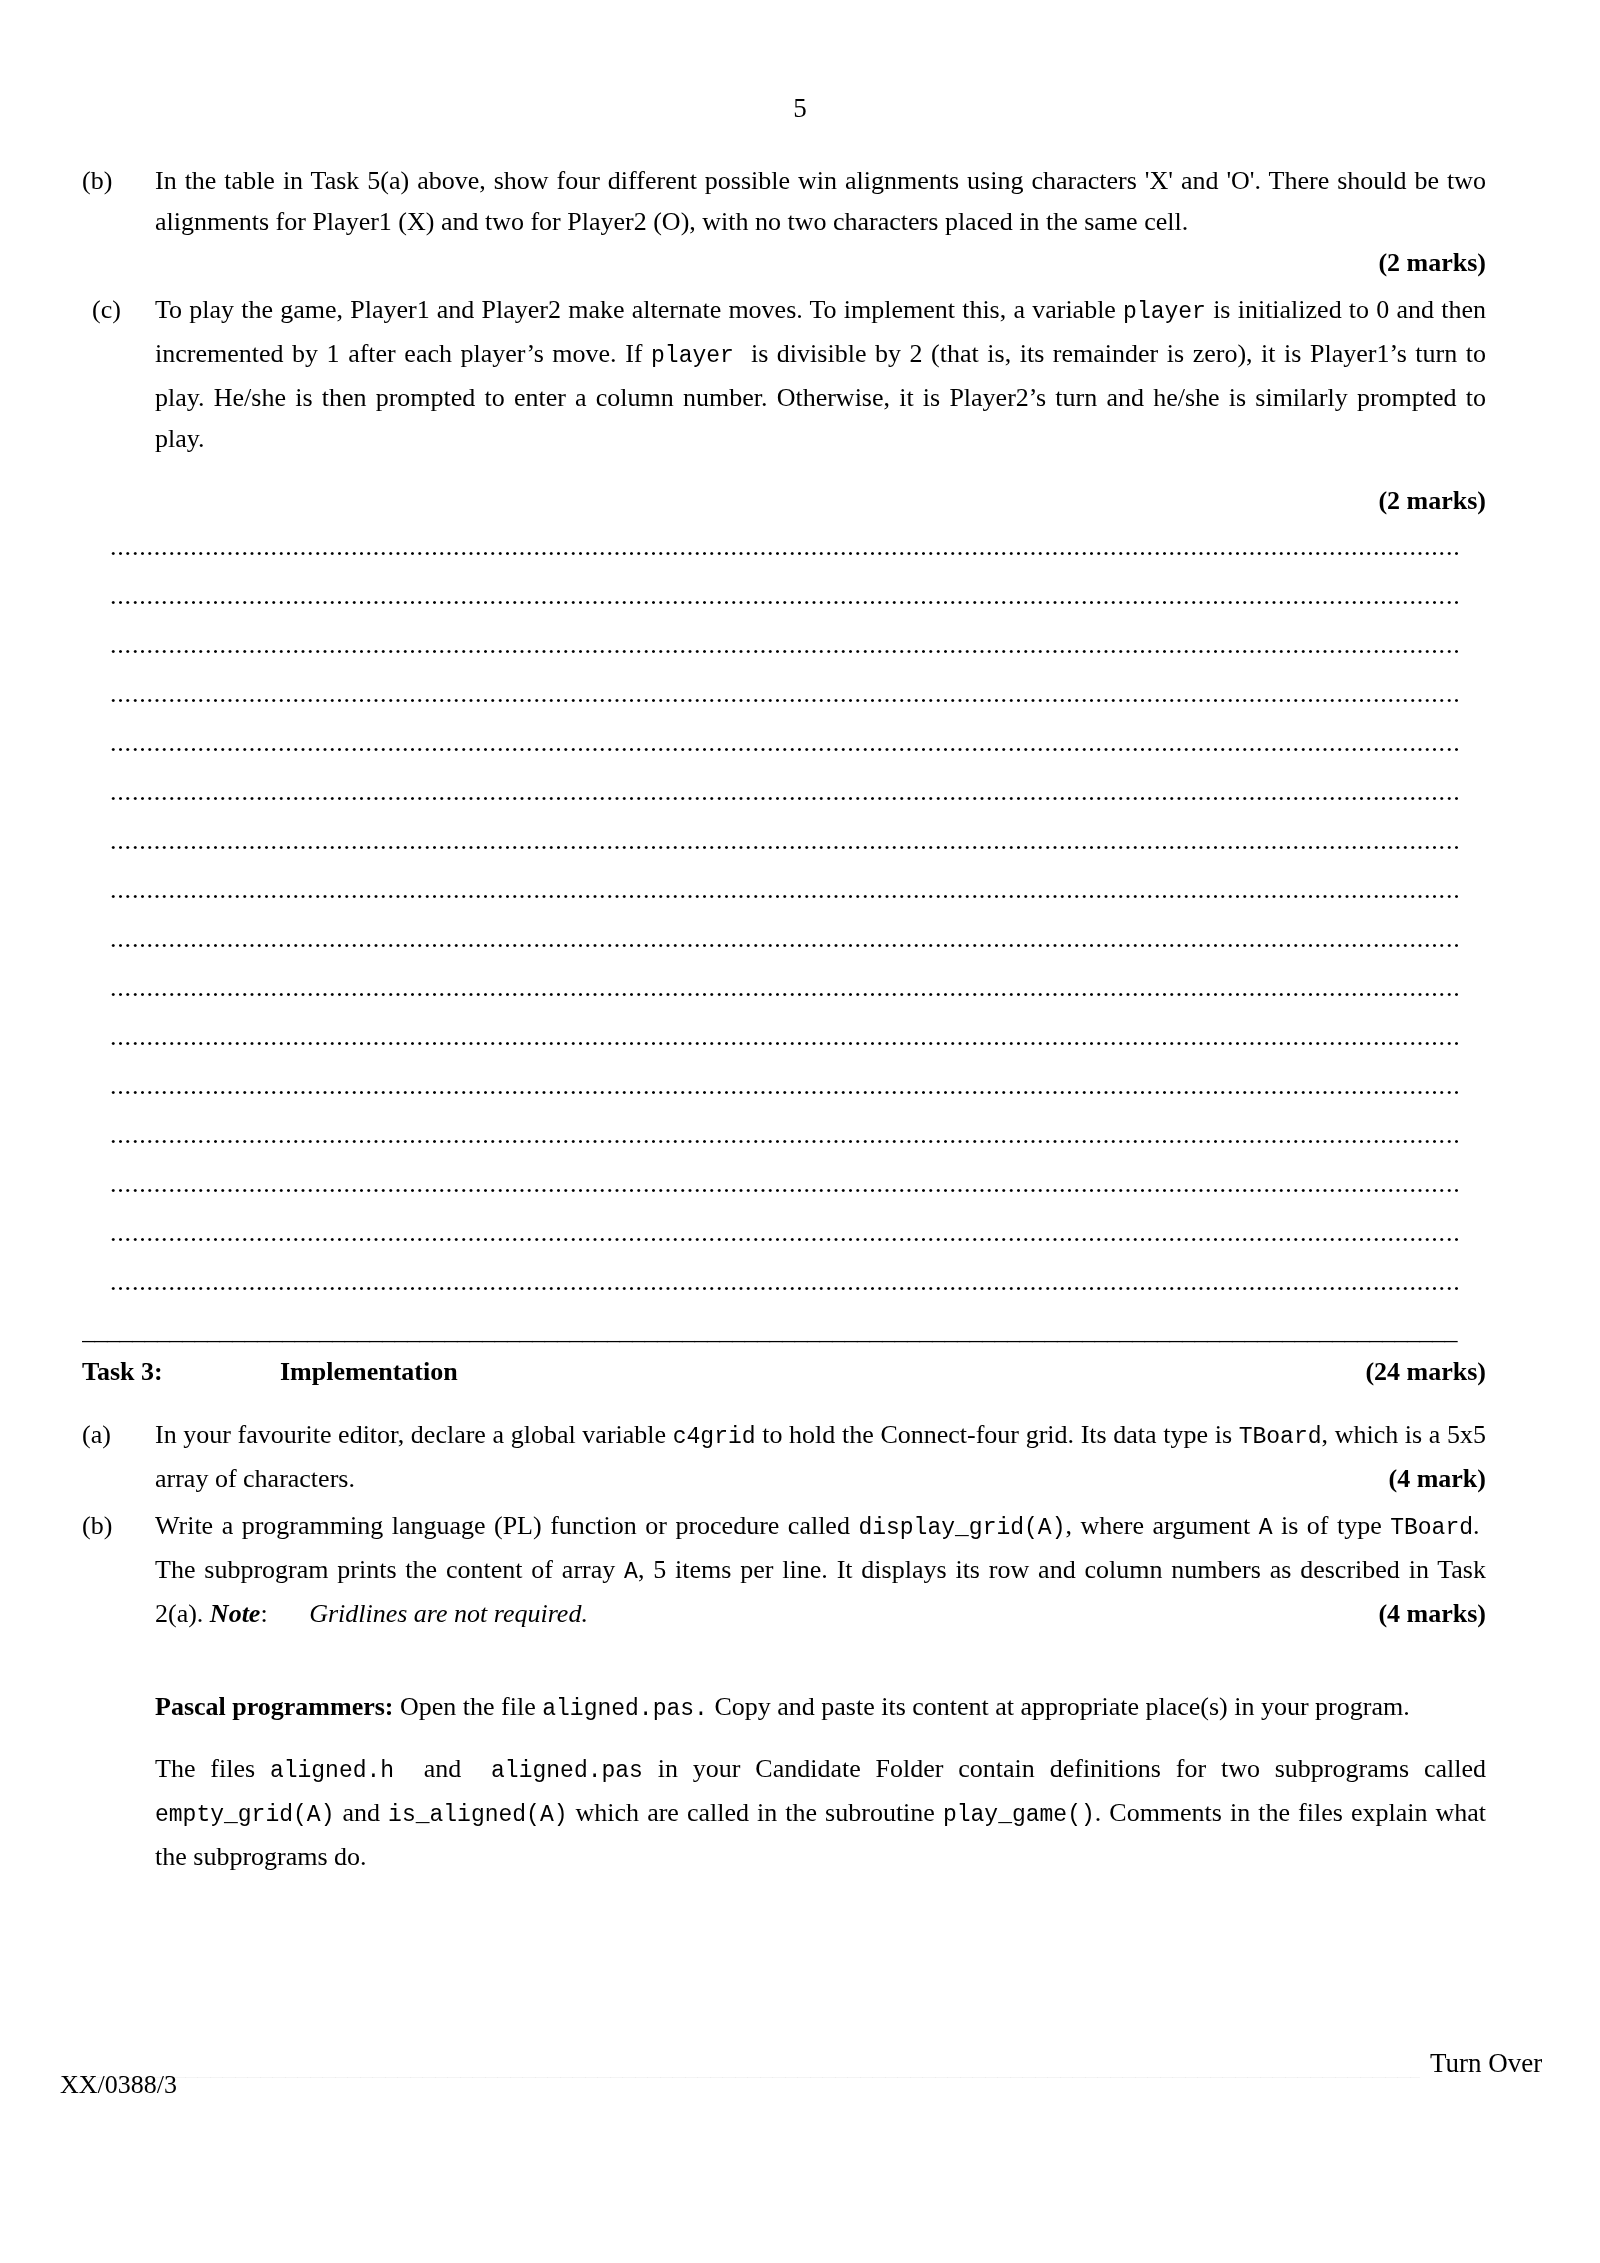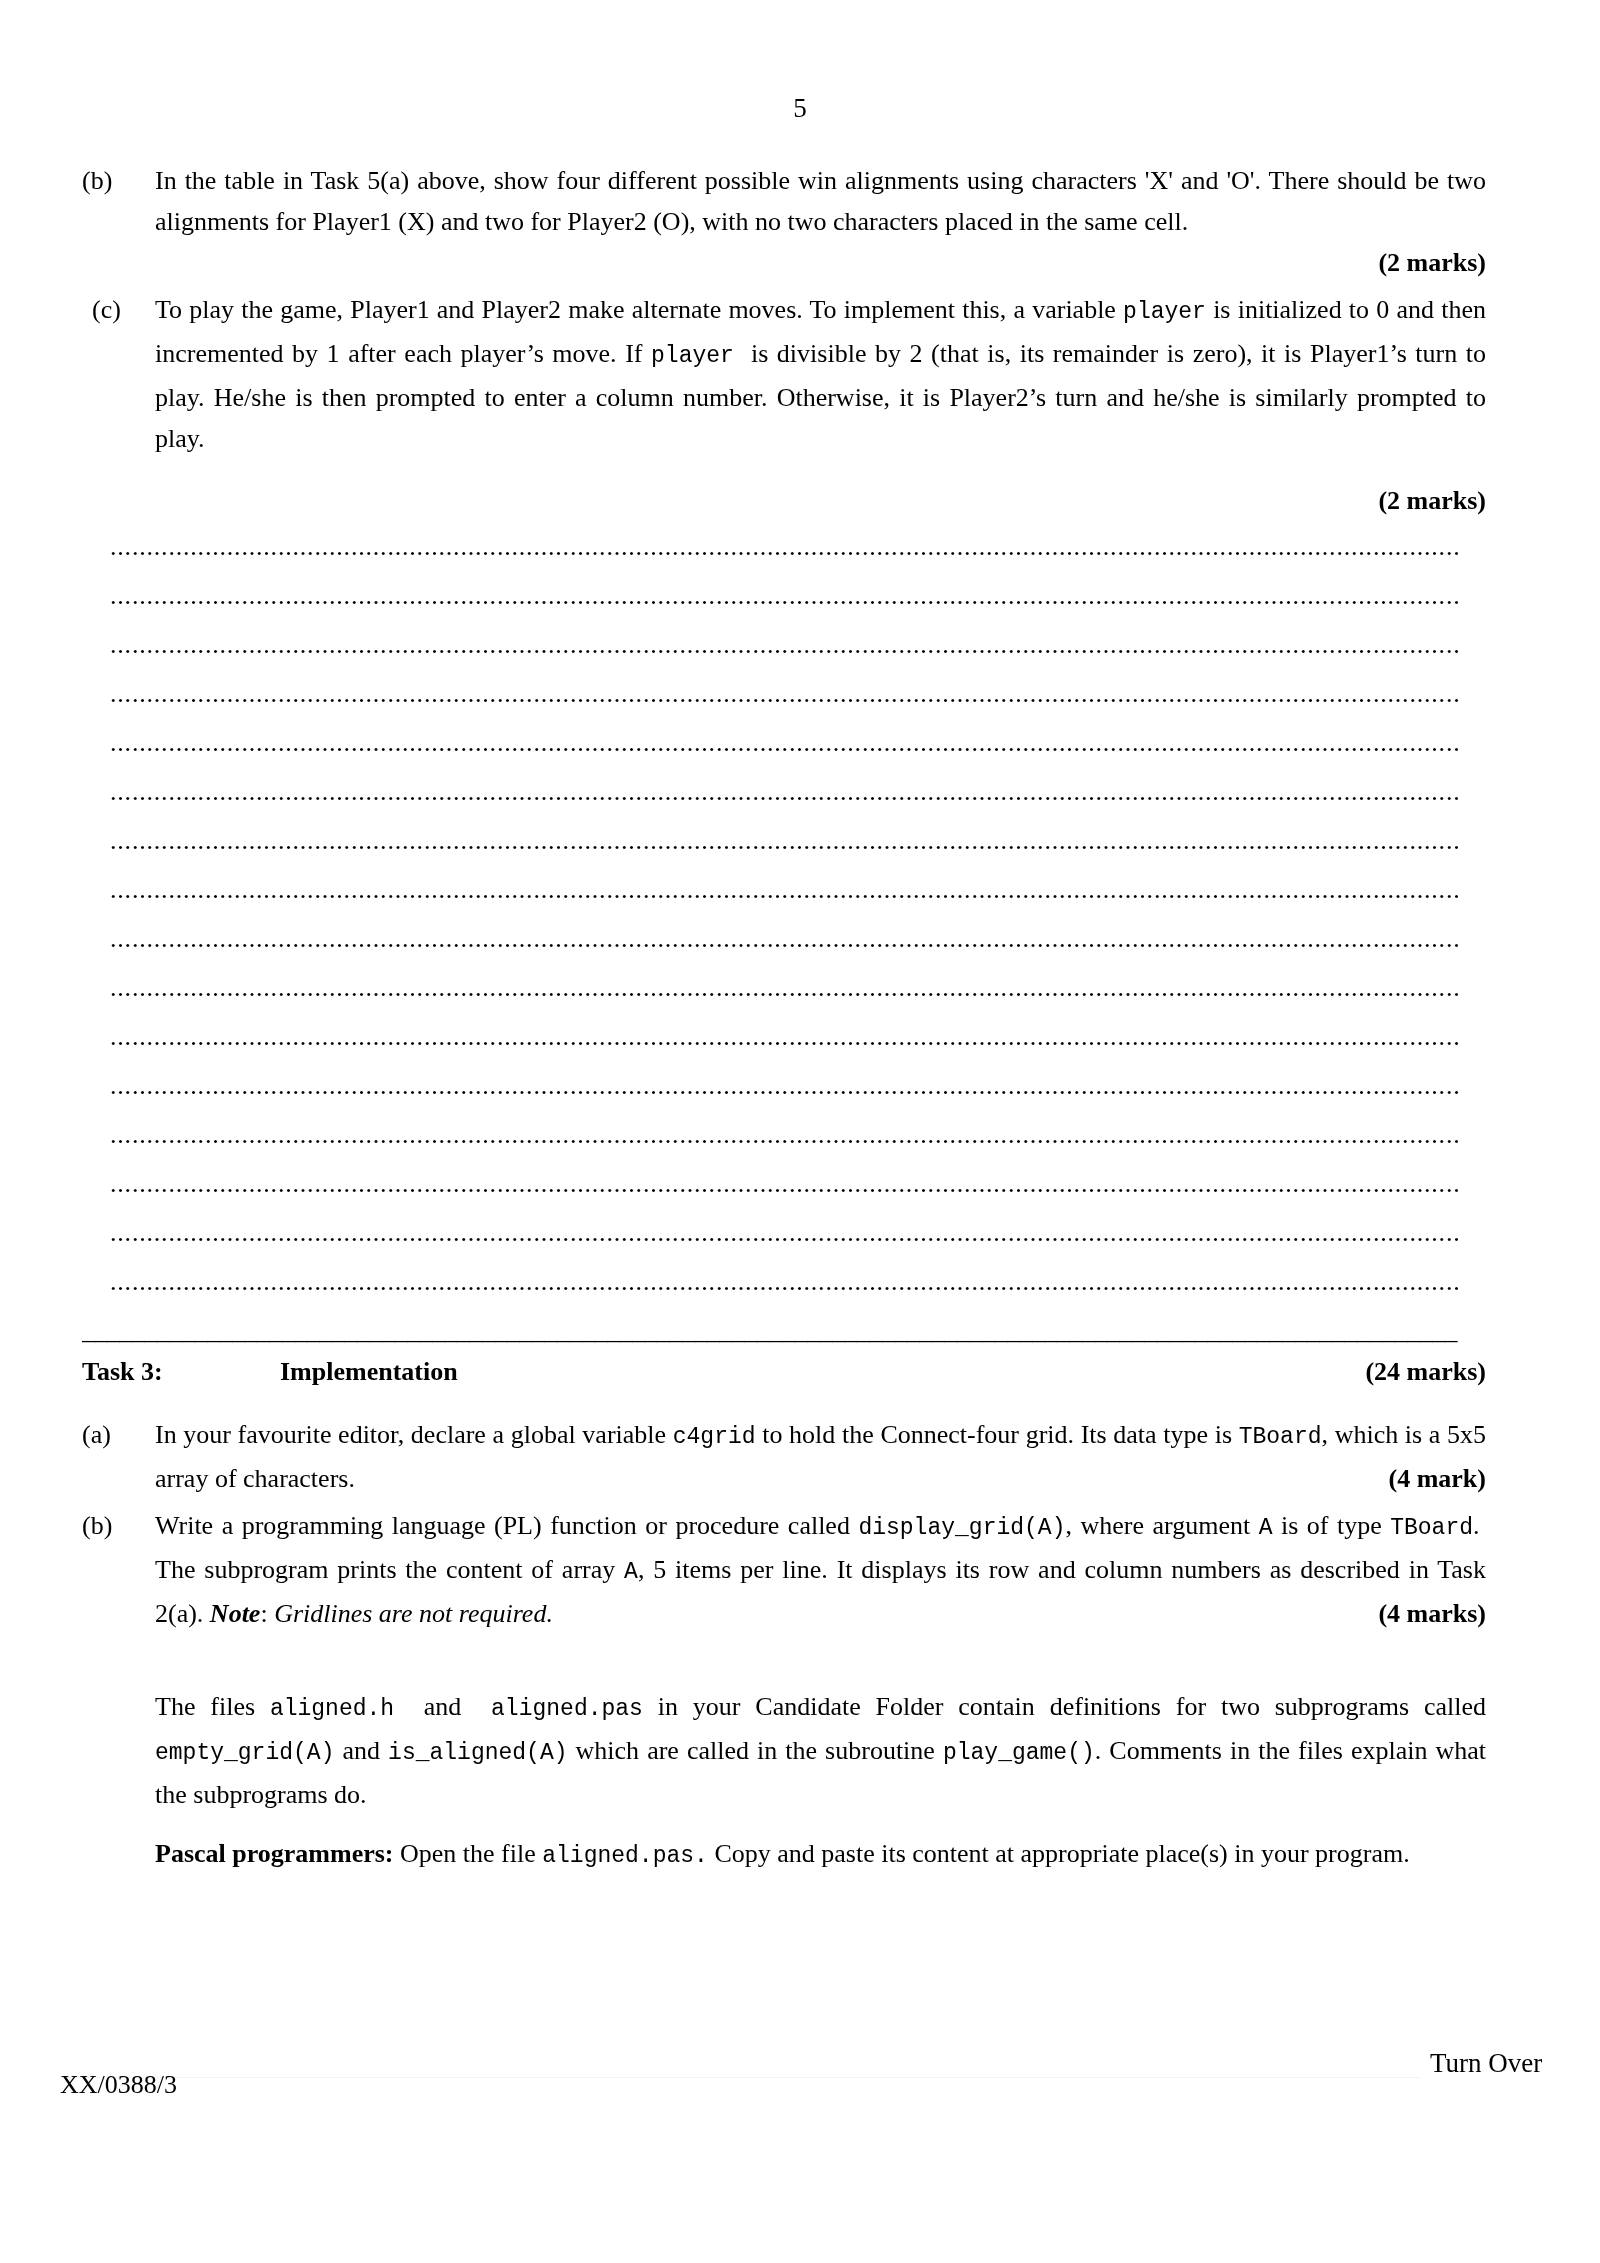--- a/index.html
+++ b/index.html
@@ -61,21 +61,21 @@
     hyphens: none;
   }
   .qbody p { margin: 0; }
   .qbody p + p { margin-top: 21px; }
 
   .mono {
     font-family: "Liberation Mono", "DejaVu Sans Mono", monospace;
     font-size: 23px;
   }
   .bold { font-weight: bold; }
-  .italic { font-style: italic; }
+  .italic { font-style: italic; margin-left: 35px; }
   .bolditalic { font-weight: bold; font-style: italic; }
 
   .marks {
     float: right;
     font-weight: bold;
     font-size: 26px;
     white-space: nowrap;
   }
   .marks-line {
     text-align: right;
@@ -235,22 +235,22 @@
     <div class="qitem">
       <div class="qlabel">(b)</div>
       <div class="qbody">
         <p>
           <span>Write a programming language (PL) function or procedure called <span class="mono">display_grid(A)</span>, where argument <span class="mono">A</span> is of type <span class="mono">TBoard</span>.&nbsp; The subprogram prints the content of array <span class="mono">A</span>, 5 items per line. It displays its row and column numbers as described in Task 2(a). <span class="bolditalic">Note</span>: <span class="italic">Gridlines are not required.</span></span><span class="marks">(4 marks)</span>
         </p>
       </div>
     </div>
 
     <div class="note-block">
+      <p><span class="bold">Pascal programmers:</span> Open the file <span class="mono">aligned.pas.</span> Copy and paste its content at appropriate place(s) in your program.</p>
       <p>The files <span class="mono">aligned.h</span>&nbsp; and&nbsp; <span class="mono">aligned.pas</span> in your Candidate Folder contain definitions for two subprograms called <span class="mono">empty_grid(A)</span> and <span class="mono">is_aligned(A)</span> which are called in the subroutine <span class="mono">play_game()</span>. Comments in the files explain what the subprograms do.</p>
-      <p><span class="bold">Pascal programmers:</span> Open the file <span class="mono">aligned.pas.</span> Copy and paste its content at appropriate place(s) in your program.</p>
     </div>
 
   </div>
 
   <div class="footer-rule-row">
     <div class="footer-rule">______________________________________________________________________________________________________________________</div>
     <div class="turn-over">Turn Over</div>
   </div>
   <div class="paper-code">XX/0388/3</div>
 

